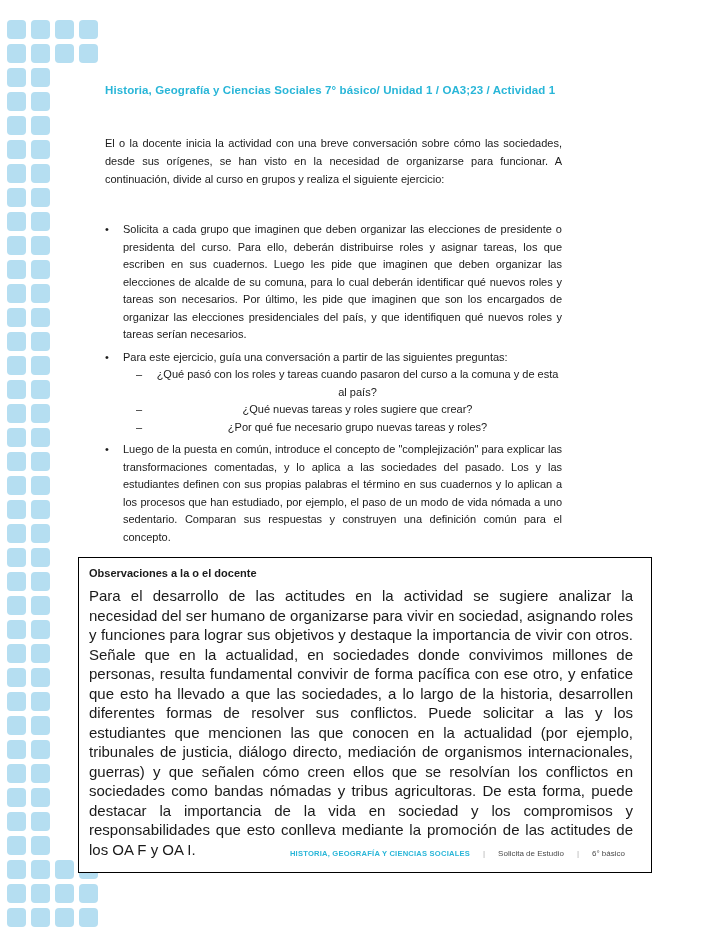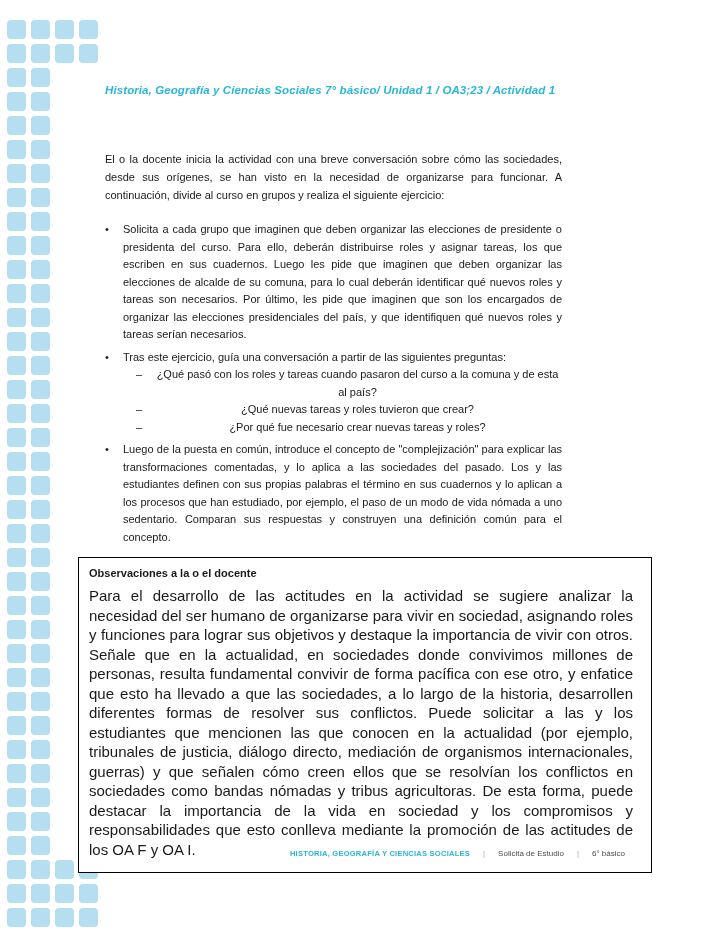--- a/index.html
+++ b/index.html
@@ -17,26 +17,26 @@
   .tile { width:19px; height:19px; border-radius:4px; background:var(--tile,#b5def1); }
   .strip { left:7px; top:20px; }
   .top-block { left:55px; top:20px; }
   .bottom-block { left:55px; top:860px; }
 
   
   .doc-title {
     position:absolute; left:105px; top:84px;
     font-size:11.5px; font-weight:700;
     color:var(--accent,#29b6d8);
-    white-space:nowrap; letter-spacing:0.1px;font-style:italic;
+    white-space:nowrap; letter-spacing:0.1px;
   }
 
   
   .intro {
-    position:absolute; left:105px; top:150px; width:457px;
+    position:absolute; left:105px; top:134px; width:457px;
     font-size:11px; line-height:18px; text-align:justify;
   }
   .bullets {
     position:absolute; left:105px; top:221px; width:457px;
     list-style:none; font-size:11px; line-height:17.5px;
   }
   .bullets > li { display:flex; margin-bottom:5px; }
   .bullets > li:last-child { margin-bottom:0; }
   .marker { flex:0 0 18px; }
   .btext { flex:1; text-align:justify; }
@@ -168,32 +168,32 @@
   <p class="intro">El o la docente inicia la actividad con una breve conversación sobre cómo las sociedades, desde sus orígenes, se han visto en la necesidad de organizarse para funcionar. A continuación, divide al curso en grupos y realiza el siguiente ejercicio:</p>
 
   <ul class="bullets">
     <li>
       <span class="marker">•</span>
       <div class="btext">Solicita a cada grupo que imaginen que deben organizar las elecciones de presidente o presidenta del curso. Para ello, deberán distribuirse roles y asignar tareas, los que escriben en sus cuadernos. Luego les pide que imaginen que deben organizar las elecciones de alcalde de su comuna, para lo cual deberán identificar qué nuevos roles y tareas son necesarios. Por último, les pide que imaginen que son los encargados de organizar las elecciones presidenciales del país, y que identifiquen qué nuevos roles y tareas serían necesarios.</div>
     </li>
     <li>
       <span class="marker">•</span>
       <div class="btext">
-        <div>Tras este ejercicio, guía una conversación a partir de las siguientes preguntas:</div>
+        <div>Para este ejercicio, guía una conversación a partir de las siguientes preguntas:</div>
         <div class="dash-row">
           <span class="dash">–</span>
           <div class="dtext">¿Qué pasó con los roles y tareas cuando pasaron del curso a la comuna y de esta al país?</div>
         </div>
         <div class="dash-row">
           <span class="dash">–</span>
-          <div class="dtext">¿Qué nuevas tareas y roles tuvieron que crear?</div>
+          <div class="dtext">¿Qué nuevas tareas y roles sugiere que crear?</div>
         </div>
         <div class="dash-row">
           <span class="dash">–</span>
-          <div class="dtext">¿Por qué fue necesario crear nuevas tareas y roles?</div>
+          <div class="dtext">¿Por qué fue necesario grupo nuevas tareas y roles?</div>
         </div>
       </div>
     </li>
     <li>
       <span class="marker">•</span>
       <div class="btext">Luego de la puesta en común, introduce el concepto de "complejización" para explicar las transformaciones comentadas, y lo aplica a las sociedades del pasado. Los y las estudiantes definen con sus propias palabras el término en sus cuadernos y lo aplican a los procesos que han estudiado, por ejemplo, el paso de un modo de vida nómada a uno sedentario. Comparan sus respuestas y construyen una definición común para el concepto.</div>
     </li>
   </ul>
 
   <div class="obs-box">

